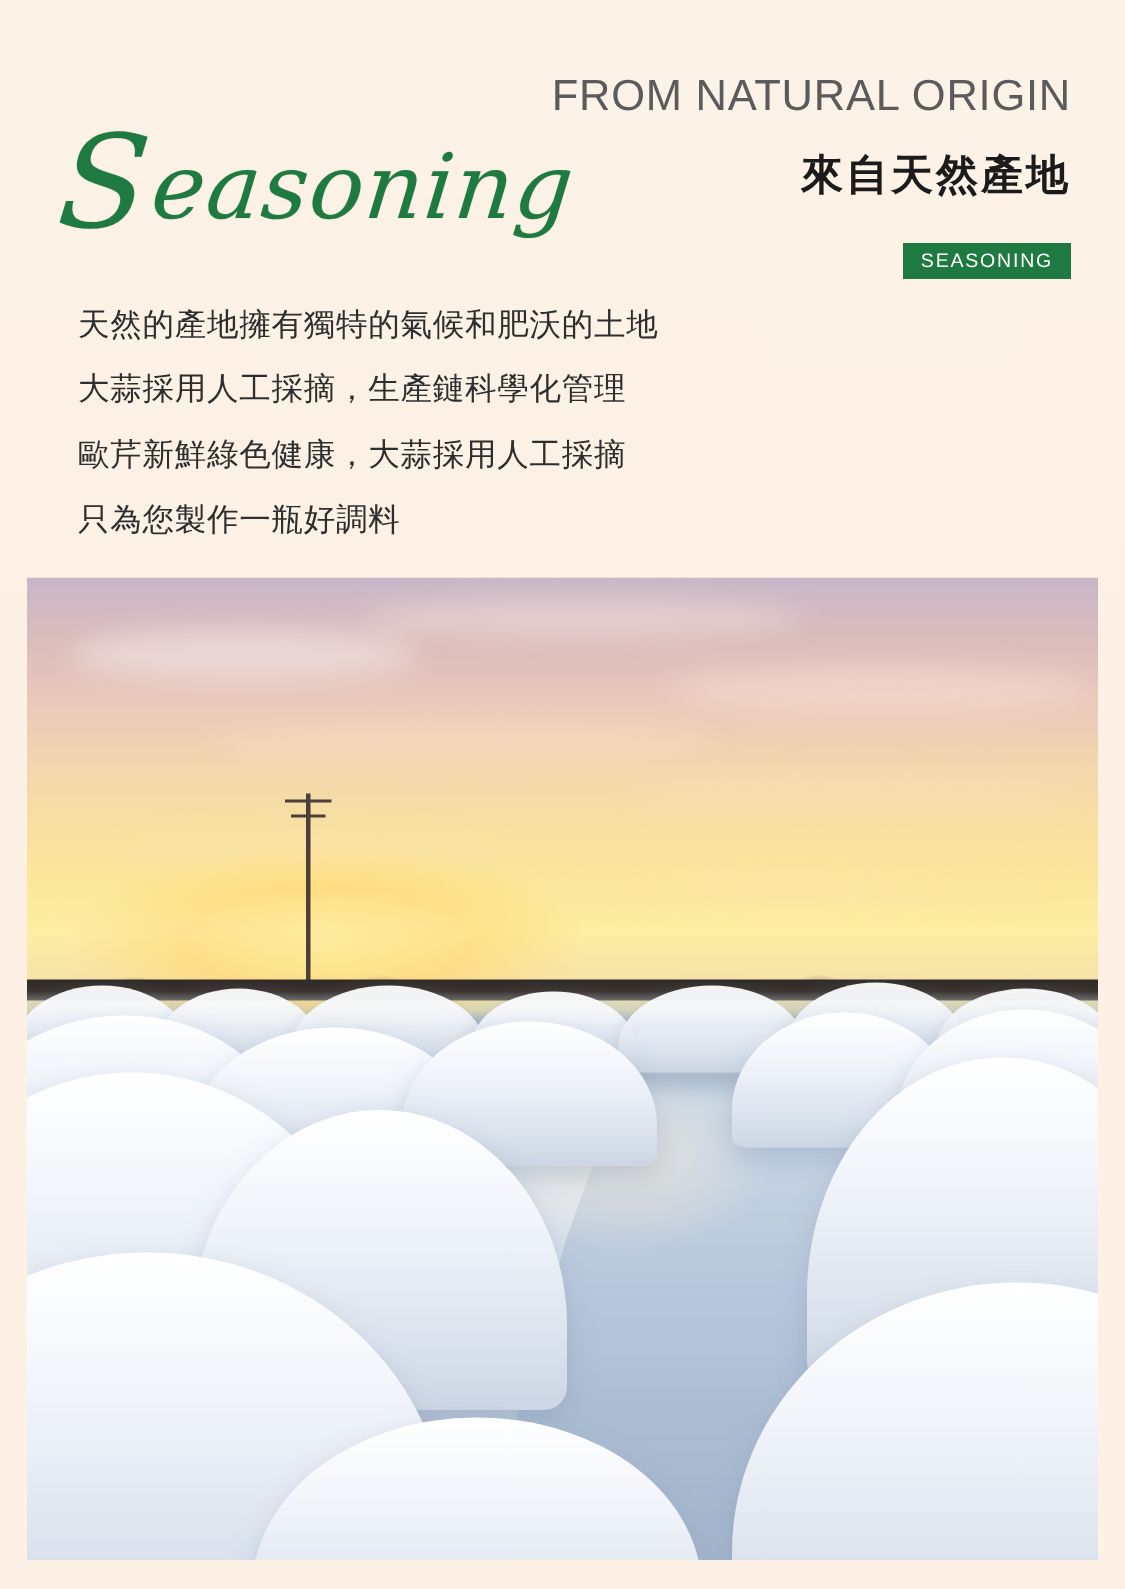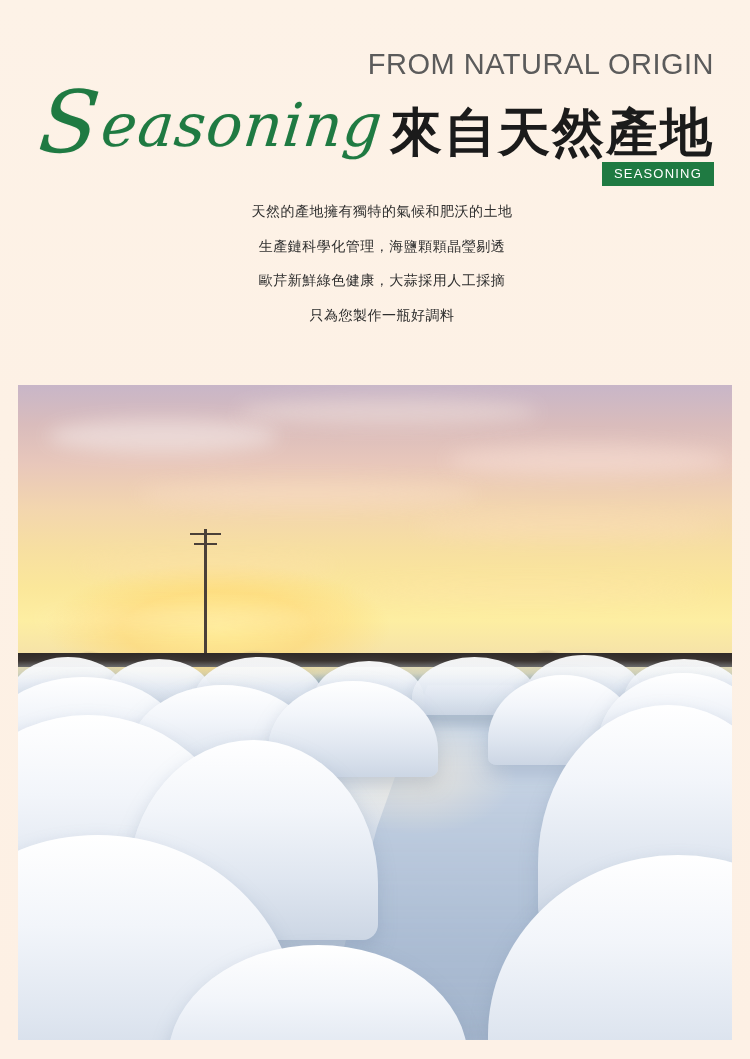--- a/index.html
+++ b/index.html
@@ -58,21 +58,21 @@
     color: #5b5b5b;
     font-weight: 400;
     white-space: nowrap;
   }
 
   .cn-title {
     position: absolute;
     right: 36px;
     top: 98px;
     font-family: "DejaVu Sans", sans-serif;
-    font-size: 52px;
+    font-size: 28px;
     font-weight: bold;
     color: #1b1b1b;
     letter-spacing: 2px;
     white-space: nowrap;
   }
 
   .badge {
     position: absolute;
     right: 36px;
     top: 162px;
@@ -88,25 +88,24 @@
   
   .copy {
     position: absolute;
     left: 52px;
     top: 203px;
     width: 660px;
   }
   .copy p {
     margin: 0 0 17px 0;
     font-family: Liberation Serif, serif;
-    font-size: 14px;
+    font-size: 21px;
     line-height: 1.25;
     color: #2e2e2e;
     letter-spacing: 0.5px;
-    text-align: center;
   }
 
   
   .photo-wrap {
     position: absolute;
     left: 18px;
     top: 385px;
     width: 714px;
     height: 655px;
     overflow: hidden;
@@ -258,21 +257,21 @@
 
     <div class="eng-title">FROM NATURAL ORIGIN</div>
 
     <div class="cn-title">來自天然產地</div>
 
     <div class="badge">SEASONING</div>
   </div>
 
   <div class="copy">
     <p>天然的產地擁有獨特的氣候和肥沃的土地</p>
-    <p>生產鏈科學化管理，海鹽顆顆晶瑩剔透</p>
+    <p>大蒜採用人工採摘，生產鏈科學化管理</p>
     <p>歐芹新鮮綠色健康，大蒜採用人工採摘</p>
     <p>只為您製作一瓶好調料</p>
   </div>
 
   <div class="photo-wrap">
     <div class="photo"></div>
 
     <div class="cloud c1"></div>
     <div class="cloud c2"></div>
     <div class="cloud c3"></div>

